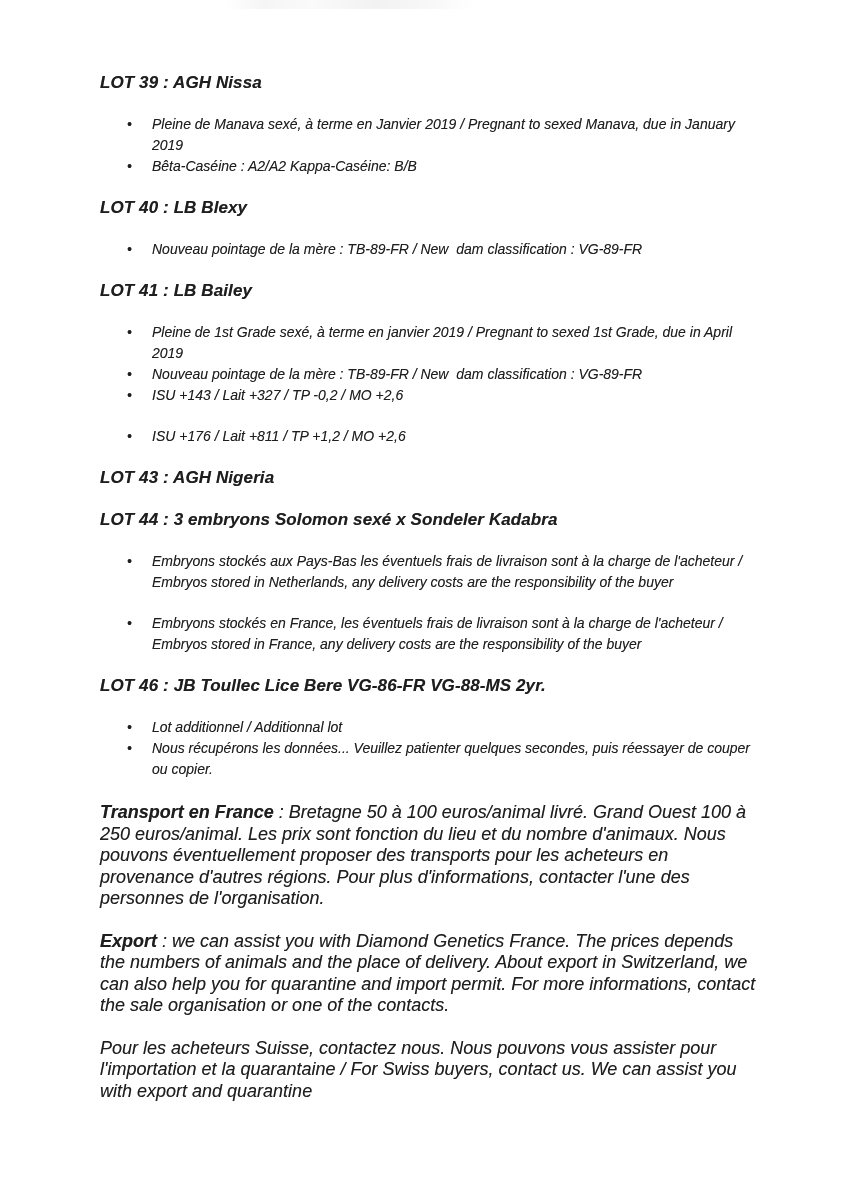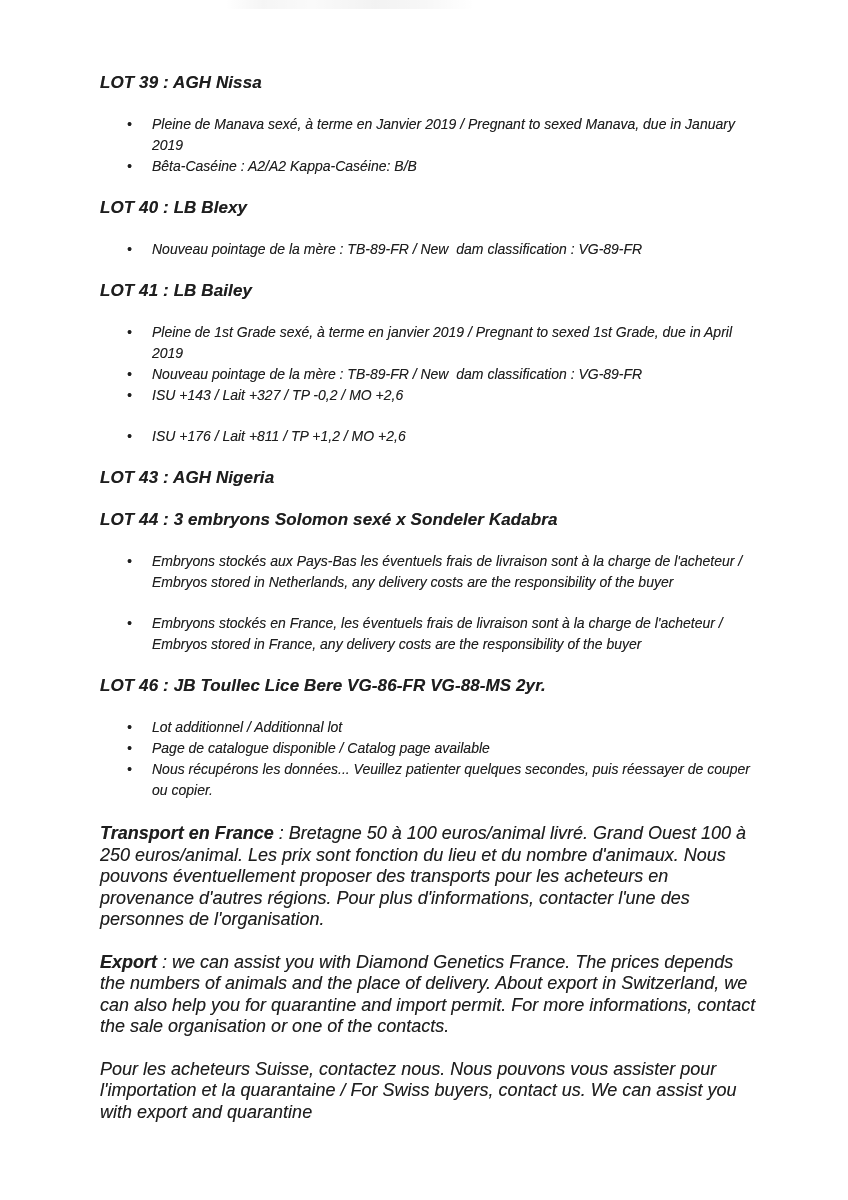--- a/index.html
+++ b/index.html
@@ -135,21 +135,20 @@
     <section class="lot">
       <ul class="lot-bullets">
         <li>Embryons stockés en France, les éventuels frais de livraison sont à la charge de l'acheteur / Embryos stored in France, any delivery costs are the responsibility of the buyer</li>
       </ul>
     </section>
 
     <section class="lot">
       <h2 class="lot-title">LOT 46 : JB Toullec Lice Bere VG-86-FR VG-88-MS 2yr.</h2>
       <ul class="lot-bullets">
         <li>Lot additionnel / Additionnal lot</li>
-        <li>Page de catalogue disponible / Catalog page available</li>
         <li>Nous récupérons les données... Veuillez patienter quelques secondes, puis réessayer de couper ou copier.</li>
       </ul>
     </section>
 
     <div class="notes">
       <p class="note"><span class="lead">Transport en France</span><span> : Bretagne 50 à 100 euros/animal livré. Grand Ouest 100 à 250 euros/animal. Les prix sont fonction du lieu et du nombre d'animaux. Nous pouvons éventuellement proposer des transports pour les acheteurs en provenance d'autres régions. Pour plus d'informations, contacter l'une des personnes de l'organisation.</span></p>
       <p class="note"><span class="lead">Export</span><span> : we can assist you with Diamond Genetics France. The prices depends the numbers of animals and the place of delivery. About export in Switzerland, we can also help you for quarantine and import permit. For more informations, contact the sale organisation or one of the contacts.</span></p>
       <p class="note"><span>Pour les acheteurs Suisse, contactez nous. Nous pouvons vous assister pour l'importation et la quarantaine / For Swiss buyers, contact us. We can assist you with export and quarantine</span></p>
     </div>
 

